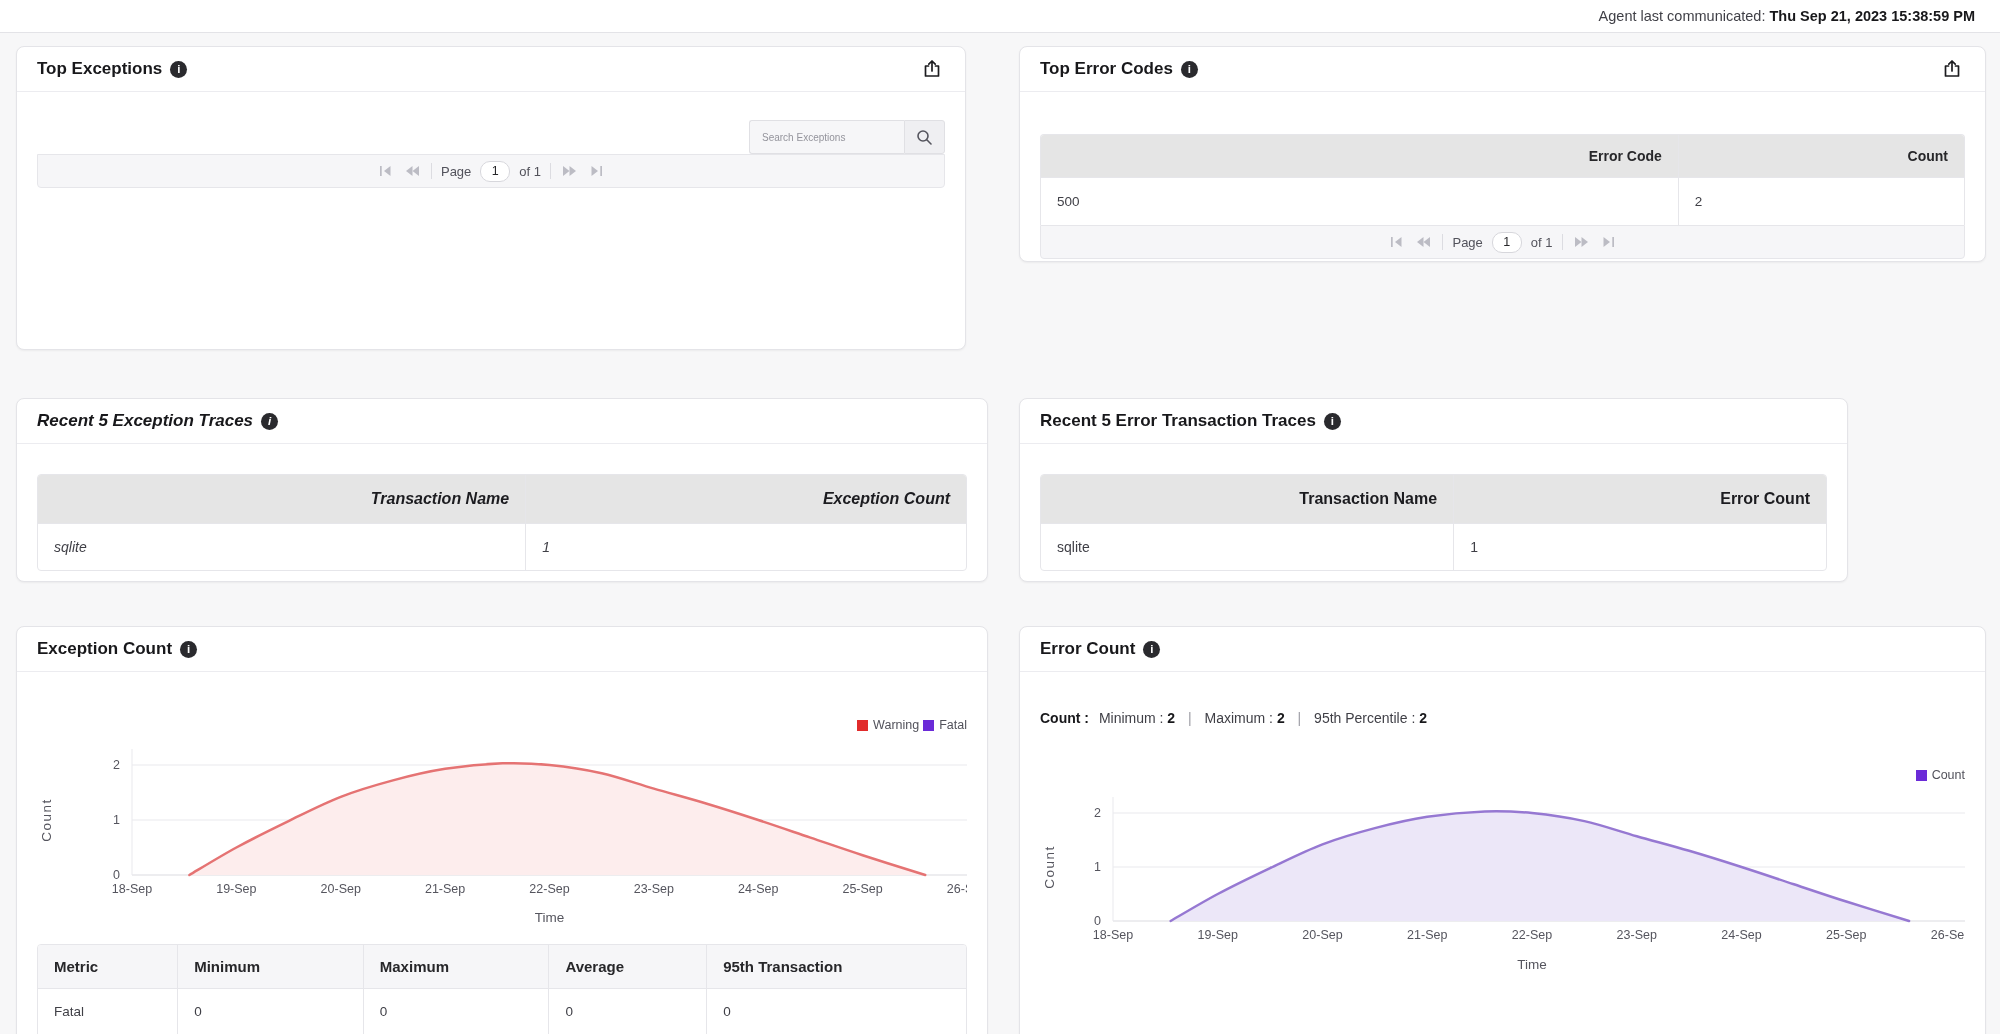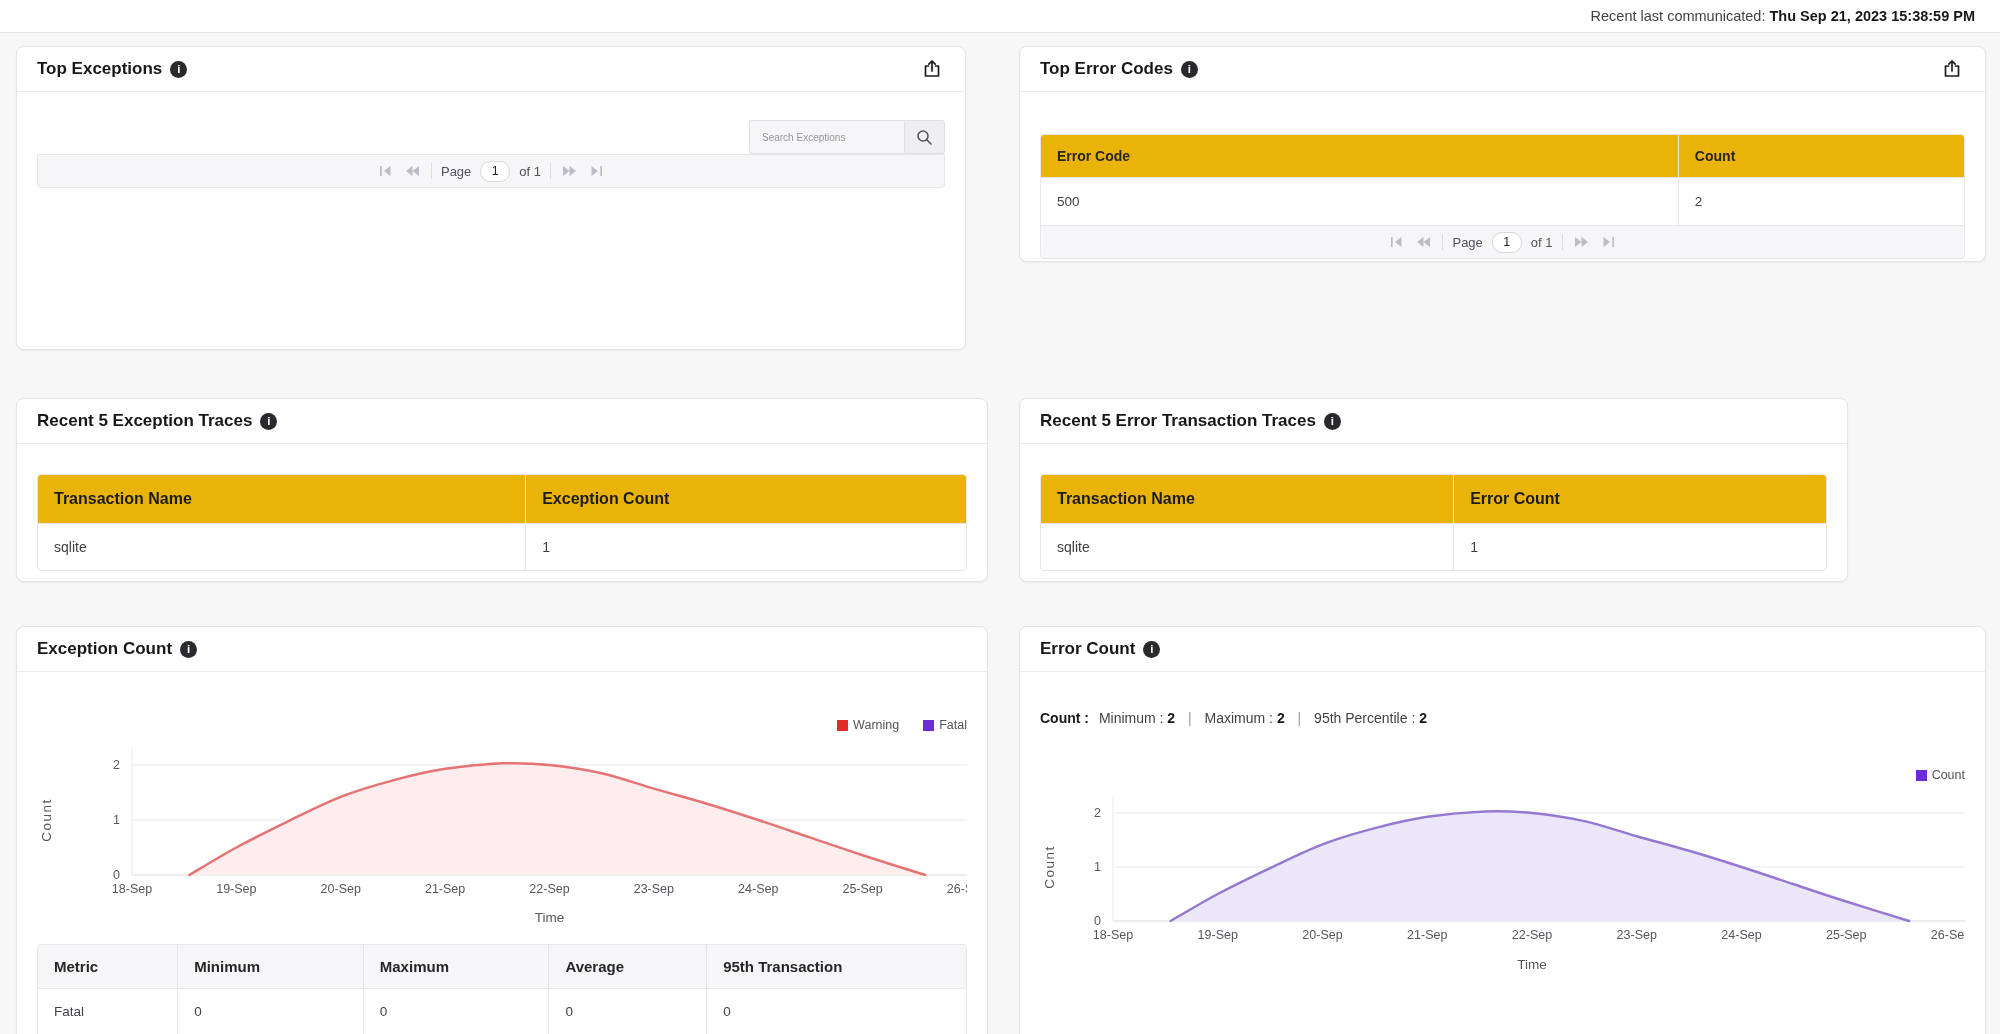--- a/index.html
+++ b/index.html
@@ -15,21 +15,21 @@
   .tab.active{color:#131316;}
   .tab.active::after{content:'';position:absolute;left:-3px;right:-3px;bottom:0;height:3px;background:#18181b;}
   .agent{margin-left:auto;font-size:14.5px;color:#3f3f46;white-space:nowrap;}
   .agent b{color:#18181b;font-weight:700;}
 
   
   .card{position:absolute;background:#fff;border:1px solid #e4e4e8;border-radius:8px;
     box-shadow:0 1px 2px rgba(0,0,0,.05);overflow:hidden;}
   #card-top-exceptions{left:16px;top:46px;width:950px;height:304px;}
   #card-top-error-codes{left:1019px;top:46px;width:967px;height:216px;}
-  #card-recent-exceptions{left:16px;top:398px;width:972px;height:184px;}
+  #card-recent-exceptions{left:16px;top:398px;width:972px;height:184px;font-style:italic;}
   #card-recent-errors{left:1019px;top:398px;width:829px;height:184px;}
   #card-exception-count{left:16px;top:626px;width:972px;height:600px;}
   #card-error-count{left:1019px;top:626px;width:967px;height:600px;}
 
   .card header{height:45px;display:flex;align-items:center;padding:0 20px;
     border-bottom:1px solid #ececf0;}
   .card h2{margin:0;font-size:17px;font-weight:700;color:#18181b;}
   .info{width:17px;height:17px;border-radius:50%;background:#2a2a2e;color:#fff;
     font-size:11.5px;font-weight:700;display:inline-flex;align-items:center;
     justify-content:center;margin-left:8px;cursor:pointer;flex:none;}
@@ -44,39 +44,39 @@
     border-right:none;border-radius:3px 0 0 3px;padding:0 12px;font-size:10px;
     color:#3f3f46;outline:none;font-family:inherit;}
   .searchbox input::placeholder{color:#94949c;}
   .search-btn{width:41px;background:#efeff2;border:1px solid #e0e0e4;
     border-radius:0 3px 3px 0;display:flex;align-items:center;justify-content:center;cursor:pointer;}
 
   
   table.dtable{width:100%;border-collapse:separate;border-spacing:0;
     border:1px solid #e6e6ea;border-radius:4px;overflow:hidden;}
   table.dtable.has-pager{border-radius:4px 4px 0 0;border-bottom:none;}
-  .dtable th{background:#eab308;font-size:14px;font-weight:700;color:#27272a;
-    text-align:left;padding:13px 16px;border-bottom:1px solid #e6e6ea;}
+  .dtable th{background:#e5e5e5;font-size:14px;font-weight:700;color:#27272a;
+    text-align:right;padding:13px 16px;border-bottom:1px solid #e6e6ea;}
   .dtable td{font-size:13.5px;color:#3f3f46;padding:16px 16px;}
   .dtable th+th,.dtable td+td{border-left:1px solid #e6e6ea;}
 
   .big th{font-size:16px;color:#1c1c20;padding:15px 16px;}
   .big td{font-size:14px;padding:15px 16px;}
 
   
   .pager{height:34px;background:#f6f6f8;border:1px solid #e6e6ea;
     border-radius:0 0 4px 4px;display:flex;align-items:center;justify-content:center;
     gap:9px;font-size:13px;color:#52525b;}
   .pager button{background:none;border:none;padding:0 2px;display:flex;cursor:pointer;}
   .vsep{width:1px;height:16px;background:#dcdce1;}
   .pageinput{width:30px;height:21px;border:1px solid #d7d7dc;border-radius:10px;
     background:#fff;text-align:center;font-size:12.5px;color:#27272a;outline:none;font-family:inherit;}
 
   
-  .legend{display:flex;justify-content:flex-end;gap:24px;align-items:center;}
+  .legend{display:flex;justify-content:flex-end;gap:4px;align-items:center;}
   .litem{display:inline-flex;align-items:center;font-size:12.5px;color:#52525b;cursor:pointer;}
   .sq{width:11px;height:11px;display:inline-block;margin-right:5px;flex:none;}
   #card-exception-count .legend{margin:46px 0 0;}
   #card-exception-count svg.chart{display:block;margin-top:5px;}
   #card-exception-count .mtable-wrap{margin-top:15px;}
   #card-error-count .stats{margin-top:38px;font-size:14px;color:#3f3f46;}
   .stats b{color:#18181b;font-weight:700;}
   .stats .lbl{margin-left:6px;}
   .stats .sep{color:#9d9da5;margin:0 9px;}
   #card-error-count .legend{margin:42px 0 0;}
@@ -87,21 +87,21 @@
   .mtable th{background:#f6f6f8;font-size:15px;font-weight:700;color:#27272a;
     text-align:left;padding:13px 16px;border-bottom:1px solid #e6e6ea;}
   .mtable td{font-size:13.5px;color:#3f3f46;padding:15px 16px;border-bottom:1px solid #e6e6ea;}
   .mtable th+th,.mtable td+td{border-left:1px solid #e6e6ea;}
 </style>
 </head>
 <body>
 
 <nav>
   <div class="agent">
-    <span>Recent last communicated:</span>
+    <span>Agent last communicated:</span>
     <b>Thu Sep 21, 2023 15:38:59 PM</b>
   </div>
 </nav>
 
 <main>
 
   <section class="card" id="card-top-exceptions">
     <header>
       <h2>Top Exceptions</h2>
       <span class="info">i</span>

